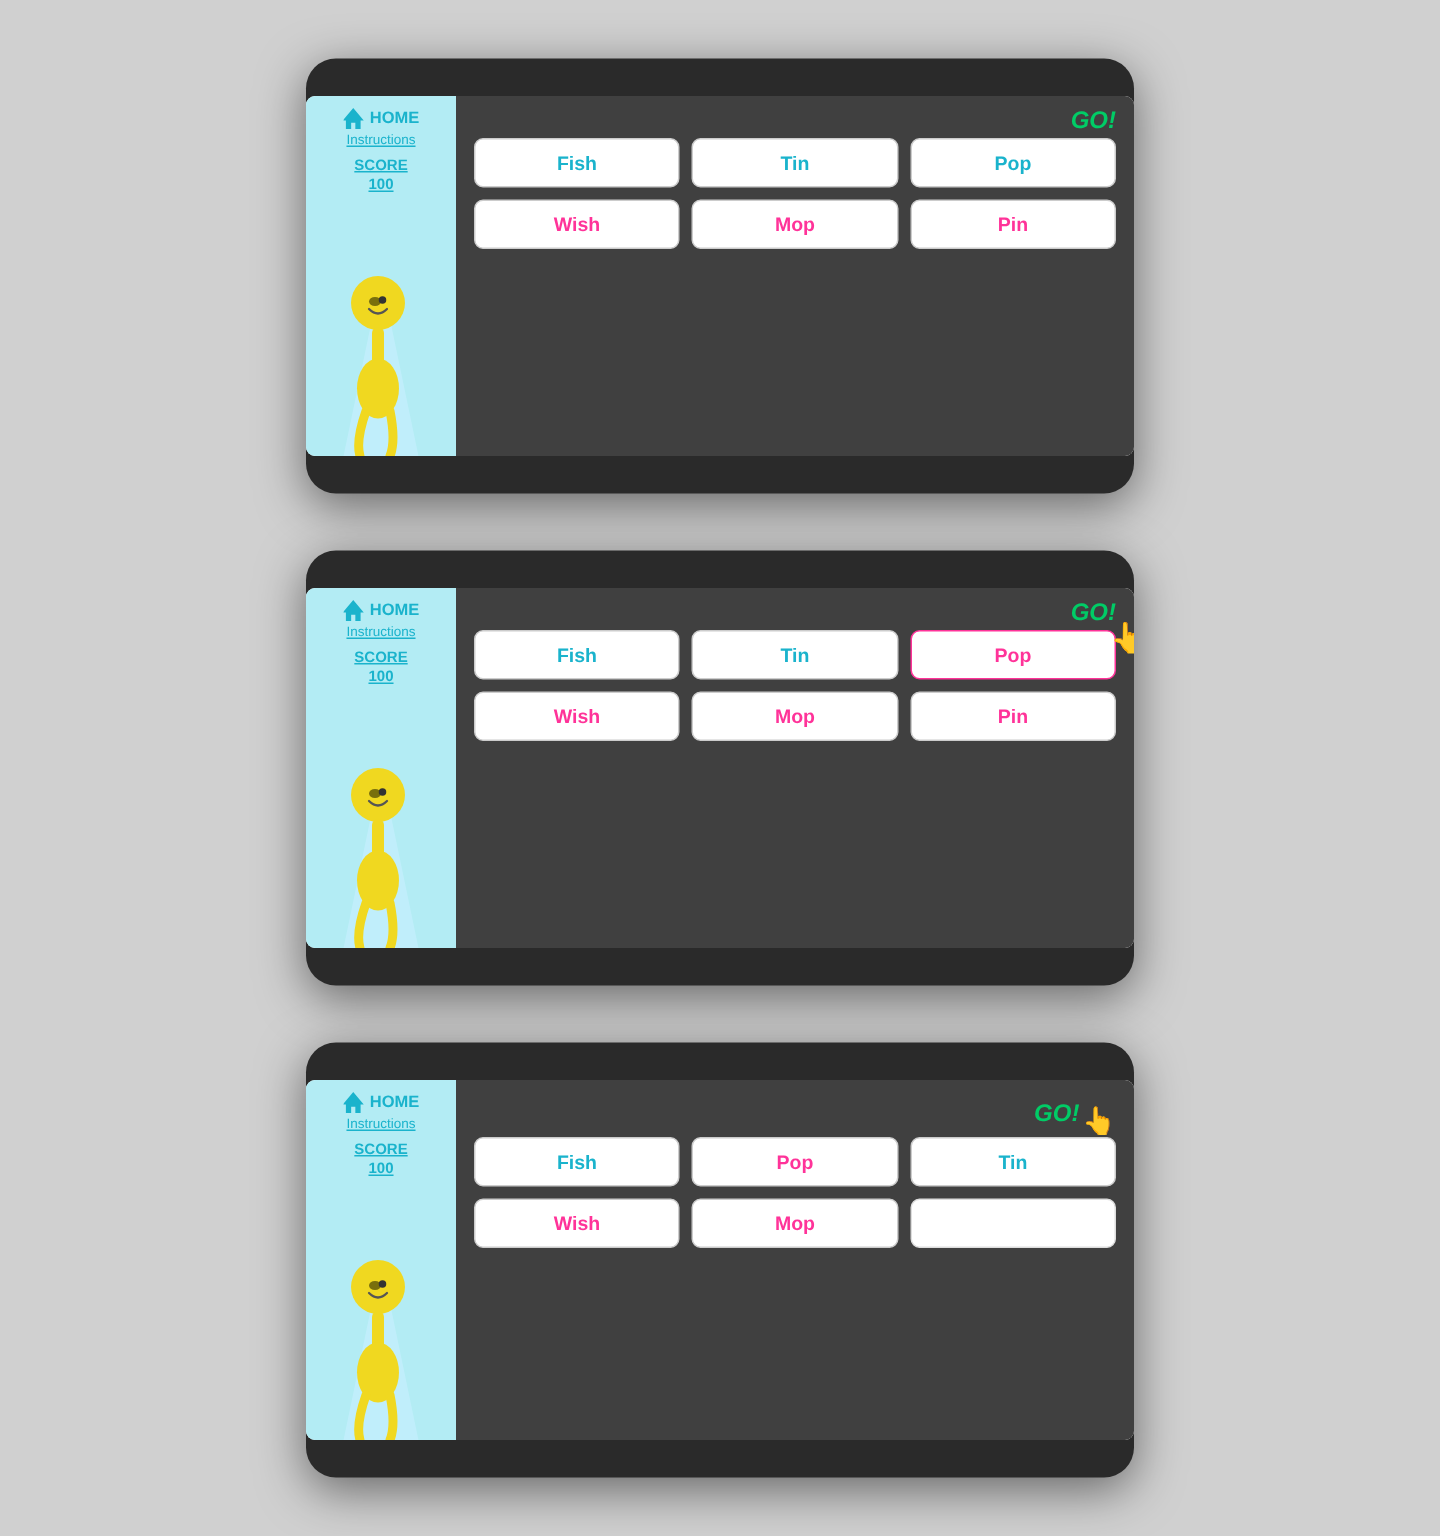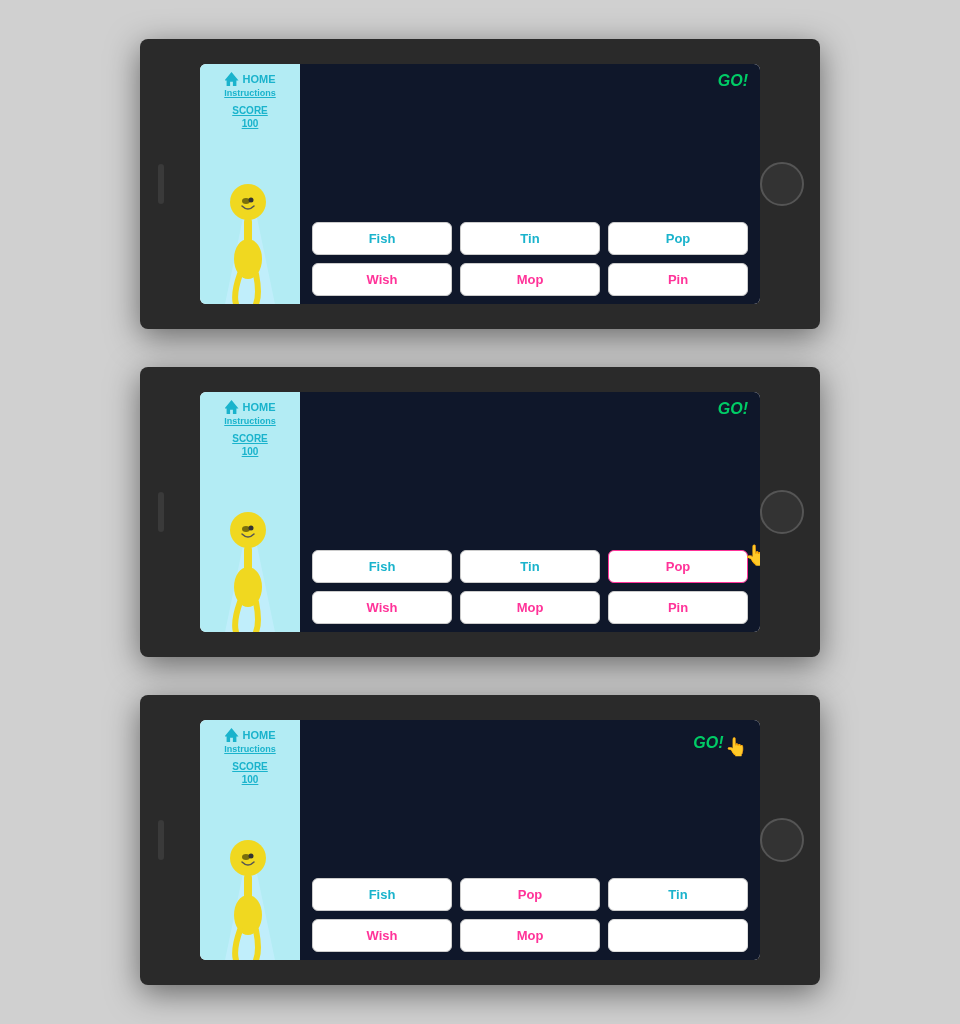--- a/index.html
+++ b/index.html
@@ -10,24 +10,24 @@
       display: flex;
       flex-direction: column;
       align-items: center;
       justify-content: space-around;
       padding: 20px 0;
       font-family: Arial, sans-serif;
     }
 
     
     .phone {
-      width: 680px;
+      width: 552px;
       height: 290px;
       background: #2a2a2a;
-      border-radius: 8px;
+      border-radius: 20px;
       display: flex;
       align-items: center;
       justify-content: center;
       position: relative;
       box-shadow: 0 8px 32px rgba(0,0,0,0.5);
     }
 
     .phone::before {
       content: '';
       position: absolute;
@@ -89,21 +89,20 @@
       height: 14px;
       background: #1ab3cc;
       clip-path: polygon(50% 0%, 0% 60%, 15% 60%, 15% 100%, 40% 100%, 40% 70%, 60% 70%, 60% 100%, 85% 100%, 85% 60%, 100% 60%);
     }
 
     .instructions-link {
       color: #1ab3cc;
       font-size: 9px;
       text-decoration: underline;
       margin-bottom: 6px;
-      font-weight: bold;
     }
 
     .score-box {
       color: #1ab3cc;
       font-weight: bold;
       font-size: 10px;
       text-align: center;
       line-height: 1.3;
       text-decoration: underline;
     }
@@ -131,24 +130,24 @@
     
     .character-svg {
       position: absolute;
       bottom: 0;
       left: 8px;
     }
 
     
     .main-content {
       flex: 1;
-      background: #0f172a;
+      background: #404040;
       display: flex;
       flex-direction: column;
-      justify-content: flex-end;
+      justify-content: flex-start;
       align-items: flex-end;
       padding: 8px 12px;
       position: relative;
     }
 
     .go-btn {
       position: absolute;
       top: 8px;
       right: 12px;
       color: #00cc66;

